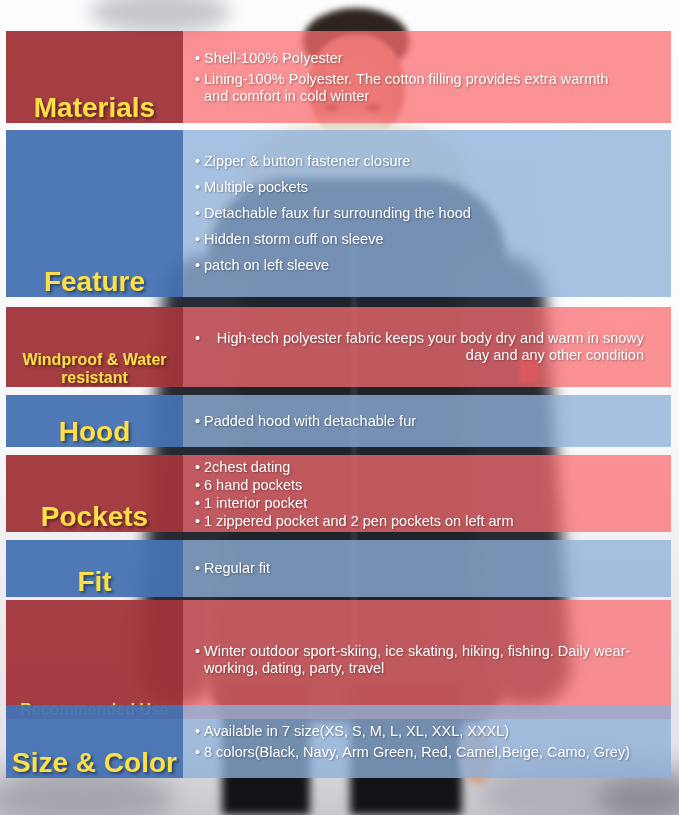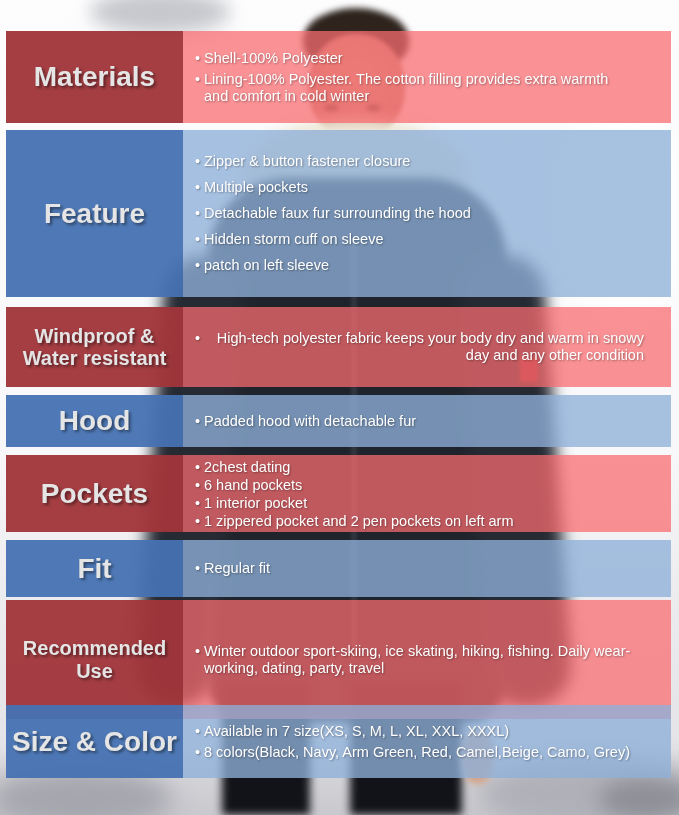--- a/index.html
+++ b/index.html
@@ -27,26 +27,26 @@
   .ground{left:-20px;top:756px;width:720px;height:80px;background:linear-gradient(180deg,#d9d9dd,#c2c2c8);filter:blur(8px);}
   .blob-bl{left:-12px;top:768px;width:185px;height:62px;background:#a6a6ae;border-radius:50%;filter:blur(12px);}
   .blob-br{left:478px;top:758px;width:225px;height:72px;background:#b0b0b8;border-radius:50%;filter:blur(12px);}
   .blob-br2{left:598px;top:778px;width:95px;height:42px;background:#8f8f97;border-radius:50%;filter:blur(10px);}
   .leg-l{left:222px;top:683px;width:88px;height:132px;background:#121318;filter:blur(4px);}
   .leg-r{left:350px;top:683px;width:112px;height:132px;background:#121318;filter:blur(4px);}
   .hand-r{left:461px;top:731px;width:33px;height:53px;background:#d2a58c;border-radius:45%;filter:blur(3px);}
   
   .row{position:absolute;left:6px;width:665px;display:flex;z-index:2;}
   .row .label{
-    width:177px;flex:0 0 177px;display:flex;align-items:center;justify-content:center;
-    text-align:center;color:#e5e5e5;font-weight:bold;font-size:28px;line-height:1.12;
+    width:177px;flex:0 0 177px;display:flex;align-items:flex-end;justify-content:center;
+    text-align:center;color:#fde047;font-weight:bold;font-size:28px;line-height:1.12;
     padding:0 2px;box-sizing:border-box;
     text-shadow:2px 2px 3px rgba(0,0,0,.45);
   }
-  .row .label.two-line{font-size:20px;}
+  .row .label.two-line{font-size:16px;}
   .row .content{
     flex:1;display:flex;flex-direction:column;justify-content:center;
     padding:4px 14px 4px 12px;box-sizing:border-box;color:#fff;
     font-size:14.5px;line-height:17px;
     text-shadow:1px 1px 2px rgba(0,0,0,.35);
   }
   .row.red  .label{background:rgba(160,54,59,.96);}
   .row.red  .content{background:rgba(248,108,112,.74);}
   .row.blue .label{background:rgba(70,114,178,.95);}
   .row.blue .content{background:rgba(142,175,216,.78);}

